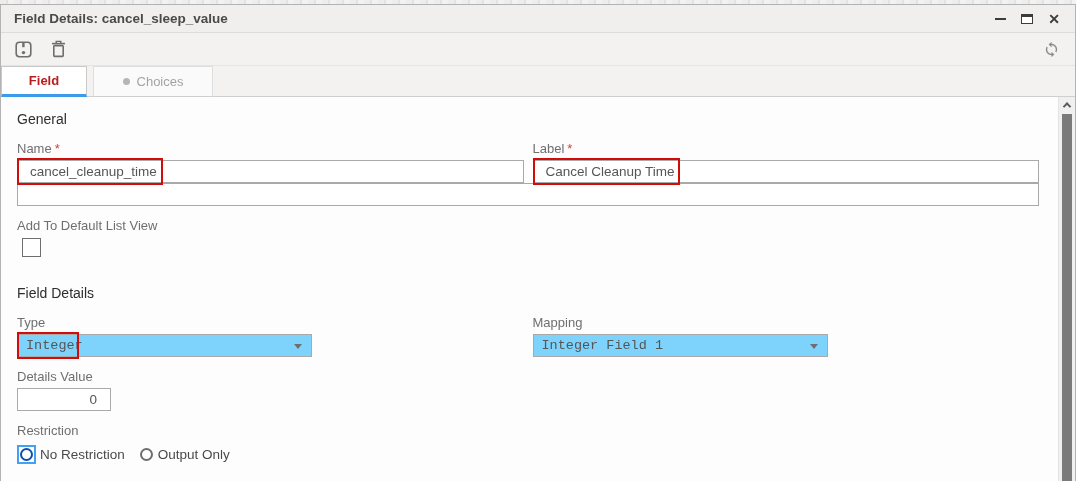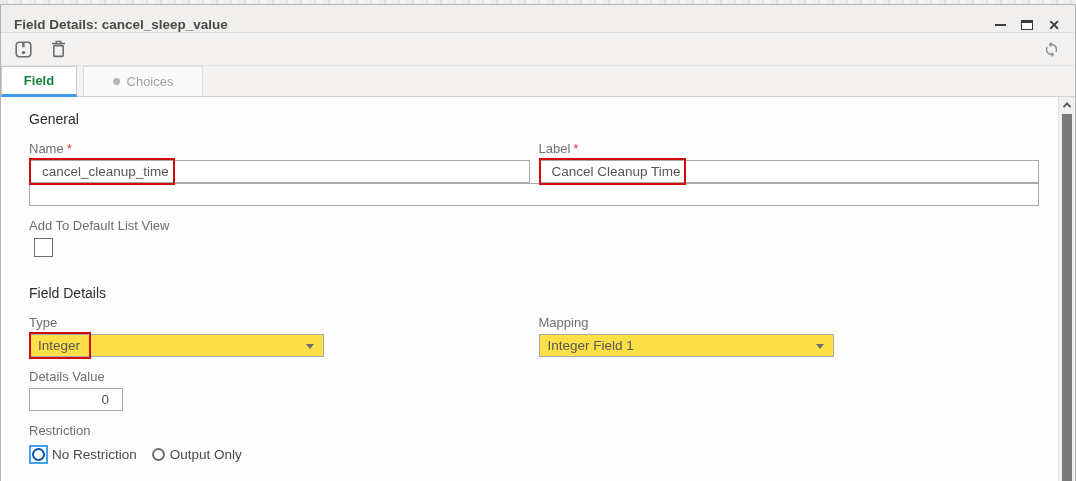--- a/index.html
+++ b/index.html
@@ -15,21 +15,21 @@
     background:repeating-linear-gradient(90deg,#ededed 0 6px,#e3e3e3 6px 8px,#f2f2f2 8px 14px);
   }
   .dialog {
     position:absolute; top:4px; left:0; width:1076px; height:477px;
     background:#fdfdfd; border:1px solid #b3b3b3; border-bottom:none;
     display:flex; flex-direction:column;
   }
   
   .titlebar {
     height:28px; background:#f0efee; border-bottom:1px solid #dcdcdc;
-    display:flex; align-items:flex-end; padding:0 14px 0 13px; flex:0 0 auto;gap:28px;
+    display:flex; align-items:center; padding:0 14px 0 13px; flex:0 0 auto;gap:28px;
   }
   .titlebar .title { font-size:13.5px; font-weight:bold; color:#4a4a48; }
   .win-controls { margin-left:auto; display:flex; align-items:center; gap:13px; }
   .win-btn { width:14px; height:14px; display:flex; align-items:center; justify-content:center; cursor:pointer; }
   .min-glyph { width:11px; height:0; border-top:2px solid #3c3c3c; }
   .max-glyph { width:12px; height:10px; border:1px solid #3c3c3c; border-top:3px solid #3c3c3c; background:#fff; }
   .close-glyph { font-size:14px; font-weight:bold; color:#3c3c3c; line-height:1; }
   
   .toolbar {
     height:33px; background:#f3f2f1; border-bottom:1px solid #e4e4e4;
@@ -40,30 +40,30 @@
   
   .tabbar {
     height:31px; background:#f3f2f1; border-bottom:1px solid #cfcfcf;
     display:flex; align-items:stretch; padding-left:2px; flex:0 0 auto; position:relative;
   }
   .tab {
     display:flex; align-items:center; justify-content:center;
     font-size:13px; cursor:pointer; position:relative; margin-bottom:-1px;
   }
   .tab.active {
-    width:76px; background:#fff; border:1px solid #c9c9c9; border-bottom:3px solid #3d9ae8;
-    font-weight:bold; color:#15803d; margin-left:-2px;
+    width:86px; background:#fff; border:1px solid #c9c9c9; border-bottom:3px solid #3d9ae8;
+    font-weight:bold; color:#b91c1c; margin-left:-2px;
   }
   .tab.inactive {
     width:120px; background:#fafafa; border:1px solid #dedede; border-bottom:1px solid #cfcfcf;
     color:#a3a3a3; margin-left:6px; gap:7px;
   }
   .tab-dot { width:7px; height:7px; border-radius:50%; background:#b5b5b5; flex:0 0 auto; }
   
-  .dlg-body { position:relative; flex:1 1 auto; background:#fdfdfd; overflow:hidden;margin-left:12px; }
+  .dlg-body { position:relative; flex:1 1 auto; background:#fdfdfd; overflow:hidden; }
   .content { position:absolute; inset:0 36px 0 16px; padding-top:14px; }
   .section-heading { font-size:14px; color:#2e2e2e; margin:0 0 2px 0; }
   .field-label { font-size:13px; color:#6f6f6f; margin:12px 0 4px 0; }
   .req { color:#e0392f; margin-left:3px; }
   .grid-2 { display:grid; grid-template-columns:1fr 1fr; column-gap:9px; }
   .inp-wrap { position:relative; }
   input.text-inp {
     width:100%; height:23px; border:1px solid #a9a9a9; background:#fff;
     font-family:"Liberation Sans",sans-serif; font-size:13.5px; color:#565656;
     padding:0 12px; outline:none;
@@ -73,22 +73,22 @@
   .anno-label { left:0; top:-2px; width:147px; height:27px; }
   .anno-type  { left:0; top:-2px; width:62px;  height:27px; }
   
   .checkbox {
     width:19px; height:19px; border:1px solid #6e6e6e; background:#fff;
     margin:5px 0 0 5px; cursor:pointer;
   }
   .section-gap { height:28px; }
   
   .dropdown {
-    position:relative; width:295px; height:23px; border:1px solid #a9a9a9; background:#fde047;
-    display:flex; align-items:center; padding:0 24px 0 8px; cursor:pointer;
+    position:relative; width:295px; height:23px; border:1px solid #a9a9a9; background:#7dd3fc;
+    display:flex; align-items:center; padding:0 24px 0 8px; cursor:pointer;font-family:Liberation Mono, monospace;
   }
   .dropdown .dd-value { font-size:13.5px; color:#565656; white-space:nowrap; }
   .dd-arrow {
     position:absolute; right:9px; top:9px; width:0; height:0;
     border-left:4.5px solid transparent; border-right:4.5px solid transparent;
     border-top:5px solid #6e6e6e;
   }
   
   input.num-inp {
     width:94px; height:23px; border:1px solid #a9a9a9; background:#fff;

